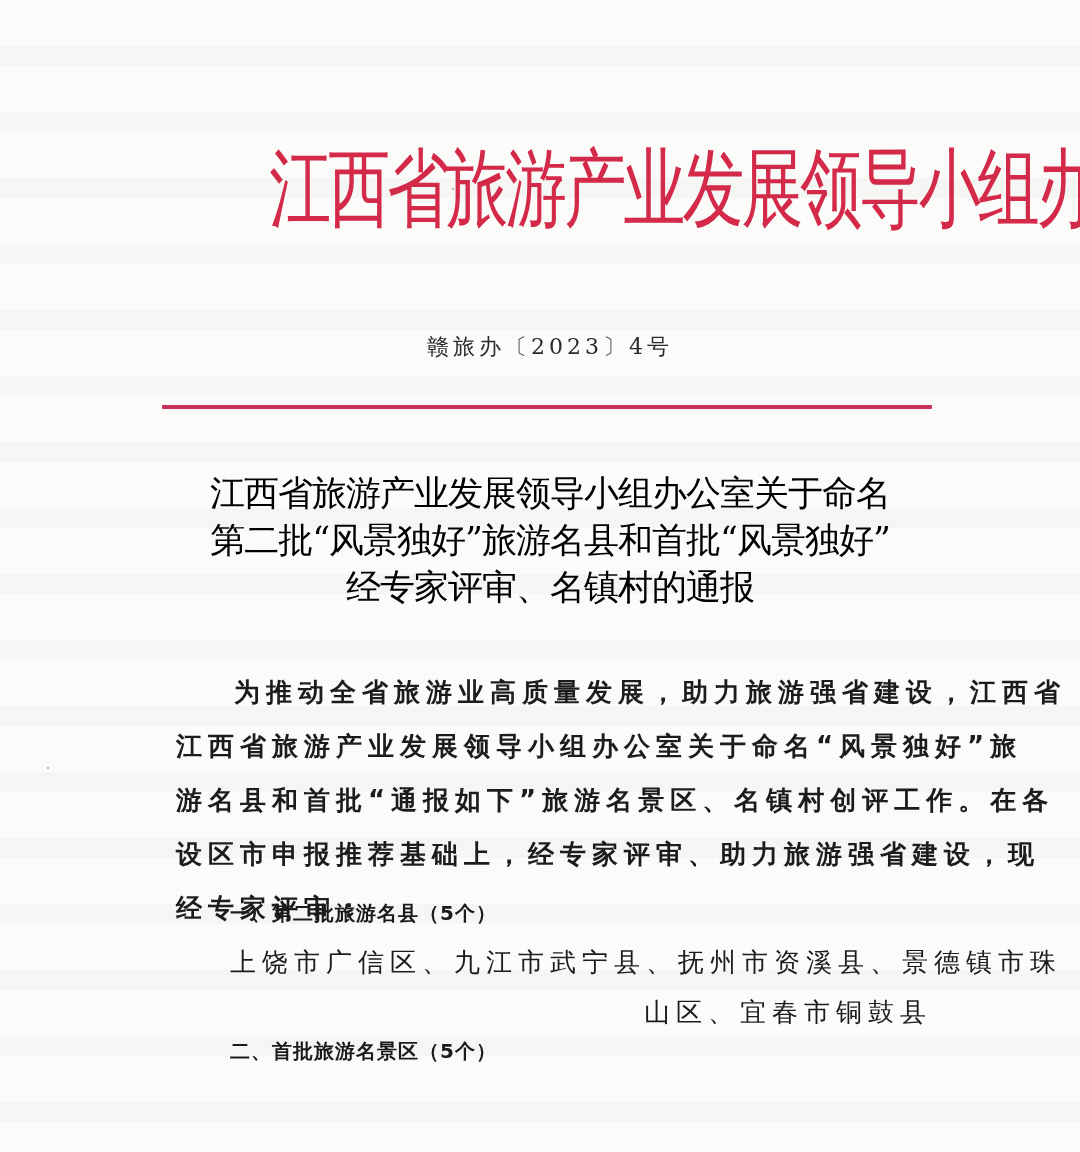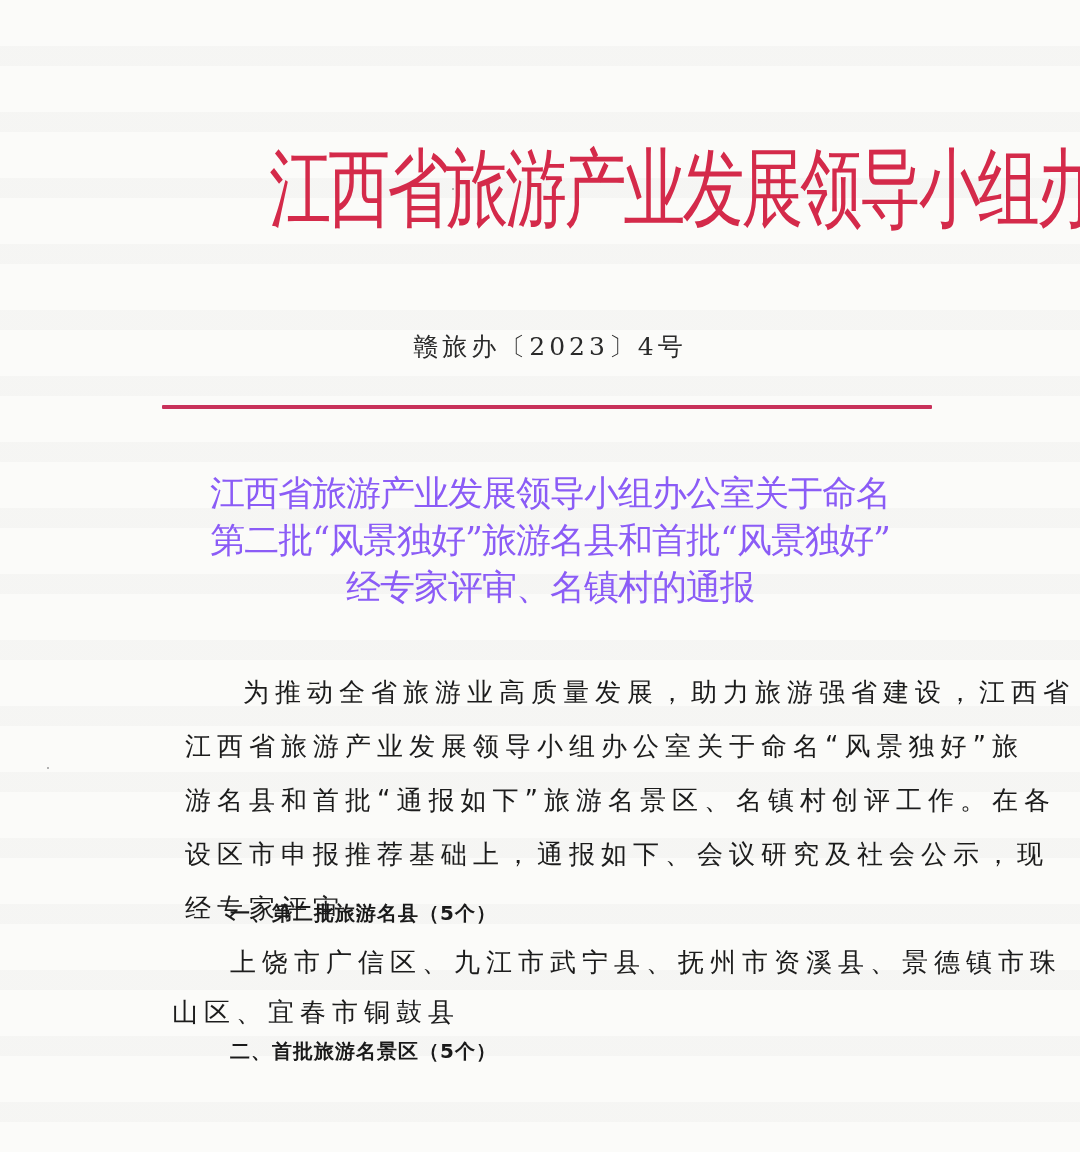--- a/index.html
+++ b/index.html
@@ -44,21 +44,21 @@
       letter-spacing: -4px;
       transform: scaleX(0.72);
       transform-origin: 50% 50%;
     }
     .doc-number {
       position: absolute;
       left: 160px;
       width: 780px;
       top: 330px;
       text-align: center;
-      font-size: 25px;
+      font-size: 22px;
       line-height: 34px;
       letter-spacing: 4px;
       color: #2a2a2a;
       font-family: "DejaVu Serif", "Liberation Serif", serif;
     }
     .red-rule {
       position: absolute;
       left: 162px;
       top: 405px;
       width: 770px;
@@ -69,36 +69,37 @@
     .doc-title {
       position: absolute;
       left: 160px;
       width: 780px;
       top: 470px;
       text-align: center;
       font-family: "DejaVu Serif", "Liberation Serif", serif;
       font-size: 35px;
       line-height: 47px;
       font-weight: normal;
-      color: #8b5cf6;
+      color: #000000;
       letter-spacing: -1px;
     }
     .doc-title div {
       white-space: nowrap;
     }
     .body-text {
       position: absolute;
-      left: 185px;
+      left: 176px;
       top: 665px;
       width: 760px;
       font-family: "DejaVu Sans", "Liberation Sans", sans-serif;
       font-size: 26px;
       line-height: 54px;
       color: #1c1c1c;
       letter-spacing: 6px;
+      font-weight: bold;
     }
     .body-text .line {
       white-space: nowrap;
       height: 54px;
     }
     .indent {
       padding-left: 58px;
     }
     .section-heading {
       position: absolute;
@@ -147,27 +148,27 @@
   <div class="doc-title">
     <div>江西省旅游产业发展领导小组办公室关于命名</div>
     <div>第二批“风景独好”旅游名县和首批“风景独好”</div>
     <div>经专家评审、名镇村的通报</div>
   </div>
 
   <div class="body-text">
     <div class="line indent">为推动全省旅游业高质量发展，助力旅游强省建设，江西省</div>
     <div class="line">江西省旅游产业发展领导小组办公室关于命名“风景独好”旅</div>
     <div class="line">游名县和首批“通报如下”旅游名景区、名镇村创评工作。在各</div>
-    <div class="line">设区市申报推荐基础上，通报如下、会议研究及社会公示，现</div>
+    <div class="line">设区市申报推荐基础上，经专家评审、助力旅游强省建设，现</div>
     <div class="line">经专家评审：</div>
   </div>
 
   <div class="section-heading" style="top: 893px;">一、第二批旅游名县（5个）</div>
 
-  <div class="list-text" style="top: 937px;">
+  <div class="list-text" style="top: 937px; text-align: right;">
     <div class="line indent">上饶市广信区、九江市武宁县、抚州市资溪县、景德镇市珠</div>
     <div class="line">山区、宜春市铜鼓县</div>
   </div>
 
   <div class="section-heading" style="top: 1031px;">二、首批旅游名景区（5个）</div>
 
   <div class="speck" style="left: 452px; top: 188px;"></div>
   <div class="speck" style="left: 47px; top: 767px;"></div>
 </div>
 

